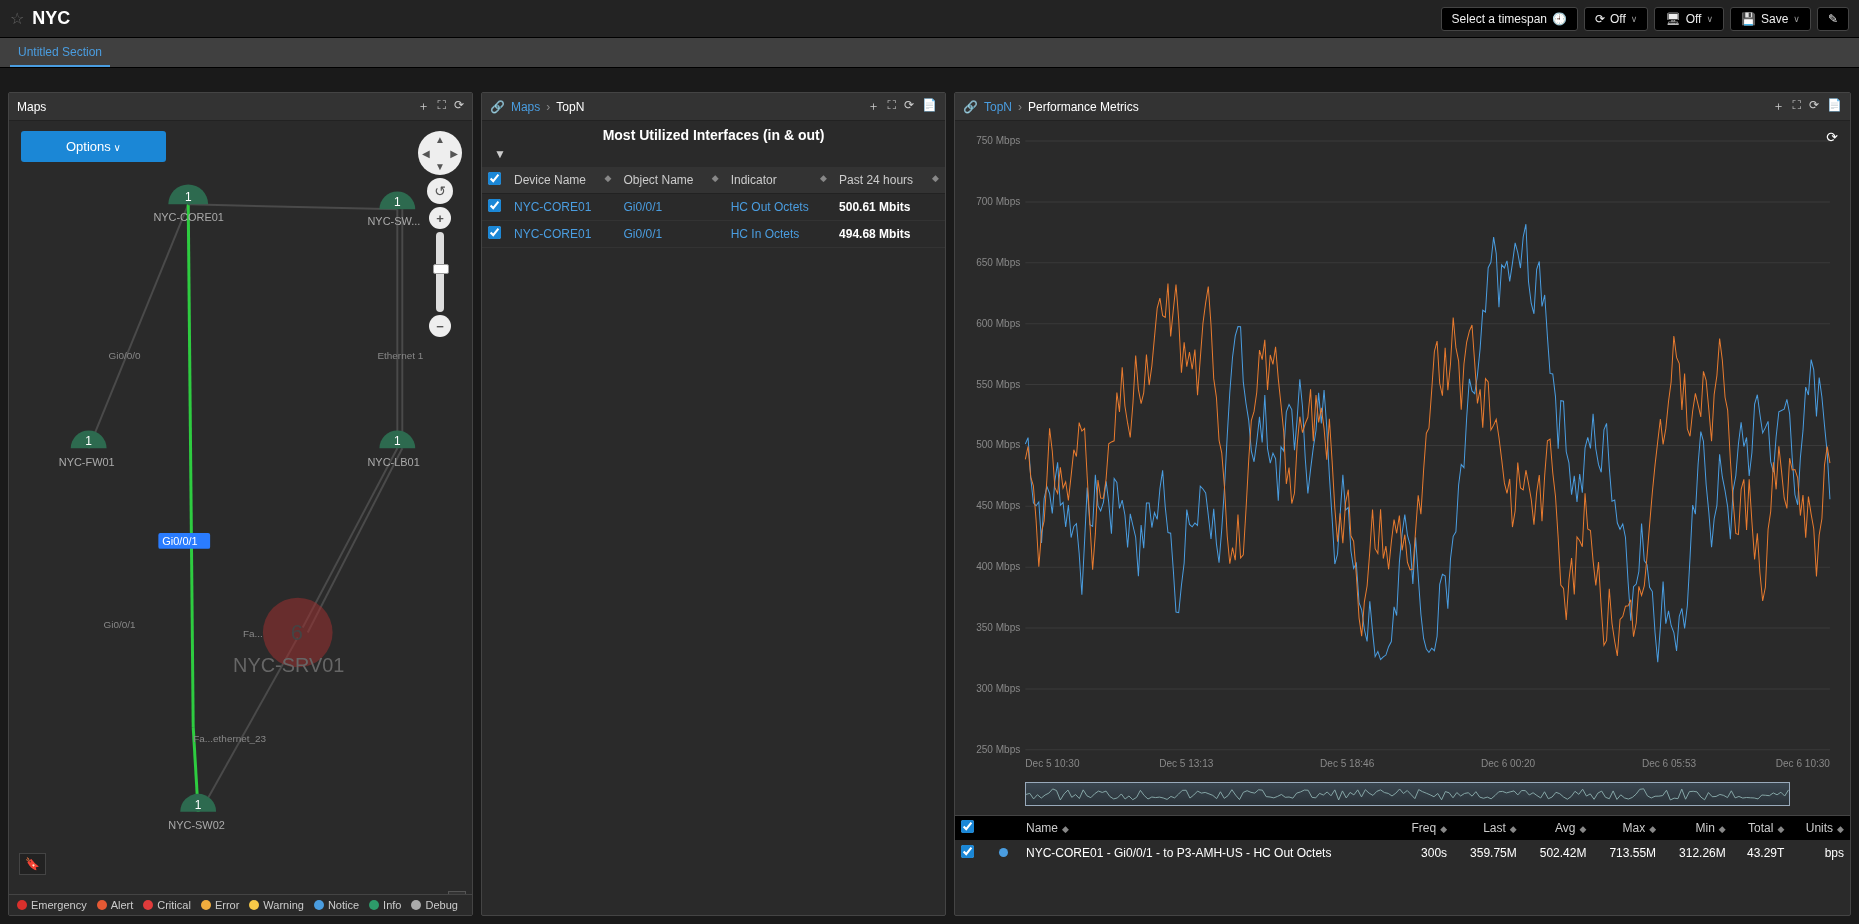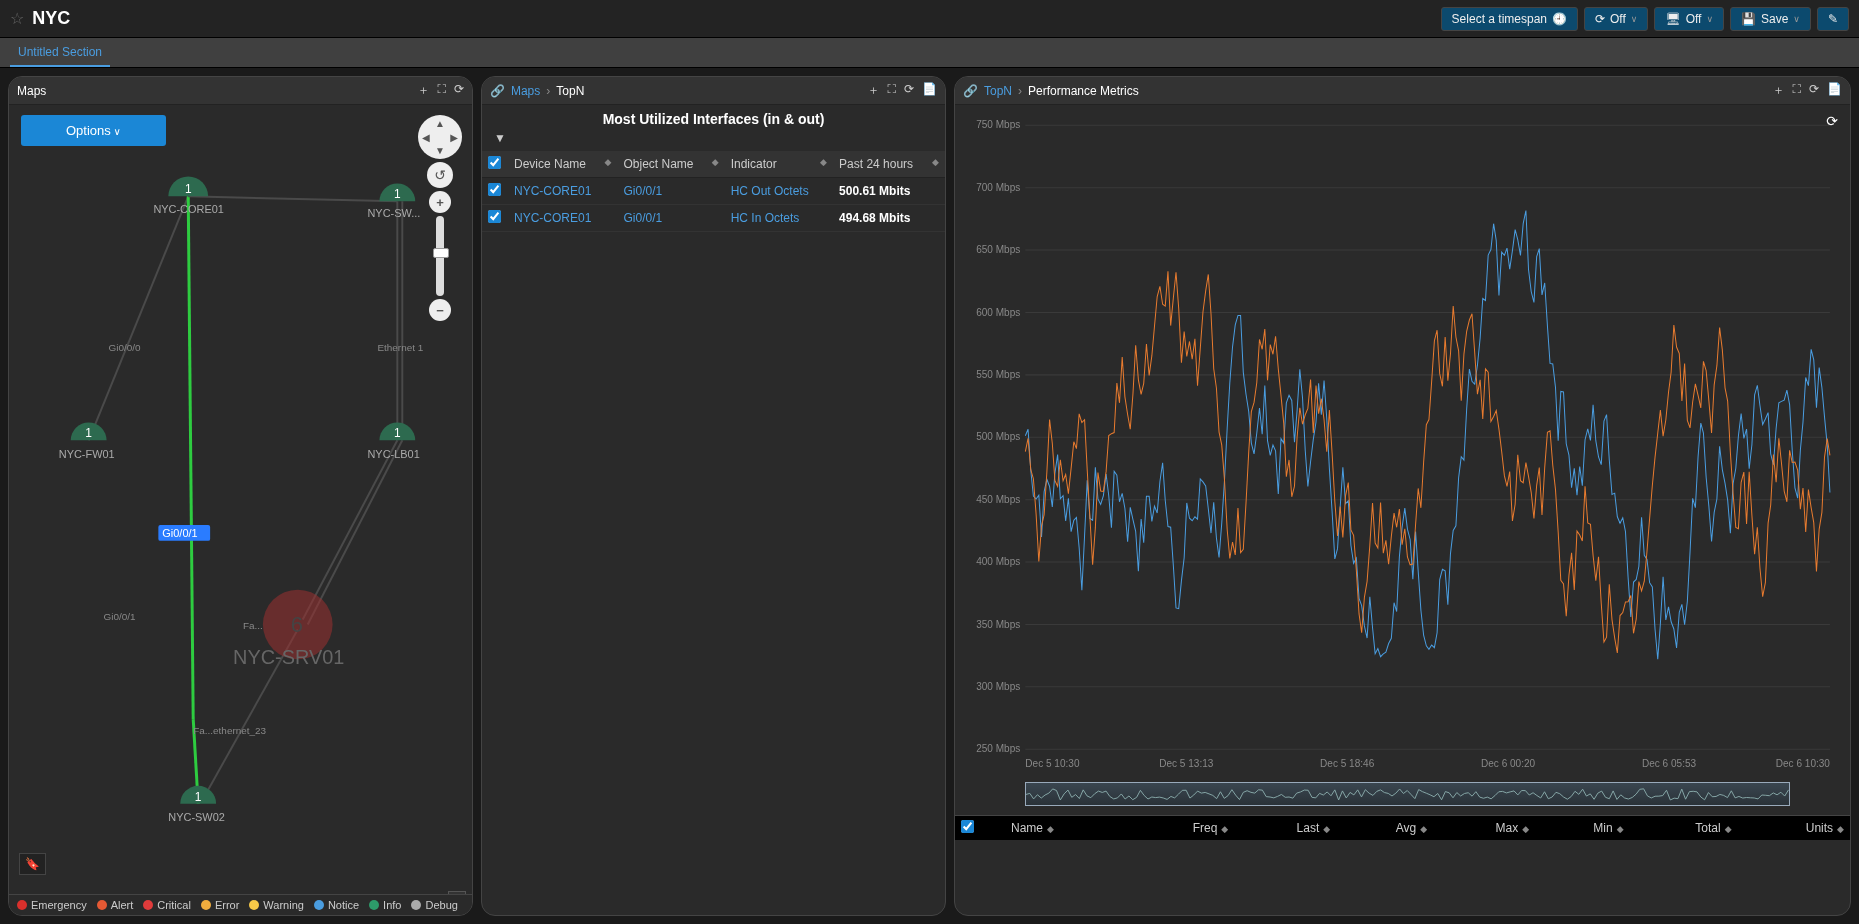--- a/index.html
+++ b/index.html
@@ -19,21 +19,21 @@
   display: flex;
   align-items: center;
   padding: 0 10px;
   justify-content: space-between;
 }
 .topbar-left { display: flex; align-items: center; gap: 8px; }
 .topbar-title { font-size: 18px; font-weight: bold; color: #fff; }
 .star-icon { color: #666; font-size: 16px; }
 .topbar-right { display: flex; gap: 6px; }
 .tb-btn {
-  background: #0c4a6e;
+  background: #000000;
   border: 1px solid #444;
   color: #eee;
   padding: 4px 10px;
   border-radius: 3px;
   font-size: 12px;
   display: flex;
   align-items: center;
   gap: 5px;
   cursor: pointer;
 }
@@ -55,24 +55,25 @@
 }
 .main {
   display: flex;
   padding: 8px;
   gap: 8px;
   height: calc(100% - 68px);
 }
 .panel {
   background: #2a2a2a;
   border: 1px solid #444;
-  border-radius: 14px;
+  border-radius: 2px;
   display: flex;
   flex-direction: column;
   overflow: hidden;
+  margin-top: 16px;
 }
 .panel-maps { width: 465px; }
 .panel-topn { width: 465px; }
 .panel-perf { flex: 1; }
 .panel-header {
   height: 28px;
   background: #333;
   border-bottom: 1px solid #222;
   display: flex;
   align-items: center;
@@ -452,19 +453,31 @@
               <th class="r"><span>Freq</span><span class="sortarr">◆</span></th>
               <th class="r"><span>Last</span><span class="sortarr">◆</span></th>
               <th class="r"><span>Avg</span><span class="sortarr">◆</span></th>
               <th class="r"><span>Max</span><span class="sortarr">◆</span></th>
               <th class="r"><span>Min</span><span class="sortarr">◆</span></th>
               <th class="r"><span>Total</span><span class="sortarr">◆</span></th>
               <th class="r"><span>Units</span><span class="sortarr">◆</span></th>
             </tr>
           </thead>
           <tbody id="perf-tbody">
+              <tr>
+                <td><input type="checkbox" class="cbx" checked="" style=""></td>
+  <td><span class="series-dot sd-blue"></span></td>
+  <td>NYC-CORE01 - Gi0/0/1 - to P3-AMH-US - HC Out Octets</td>
+  <td class="r">300s</td>
+  <td class="r">359.75M</td>
+  <td class="r">502.42M</td>
+  <td class="r">713.55M</td>
+  <td class="r">312.26M</td>
+  <td class="r">43.29T</td>
+  <td class="r">bps</td>
+              </tr>
             </tbody>
         </table>
       </div>
     </div>
   </div>
 
 </div>
 
 </body></html>

